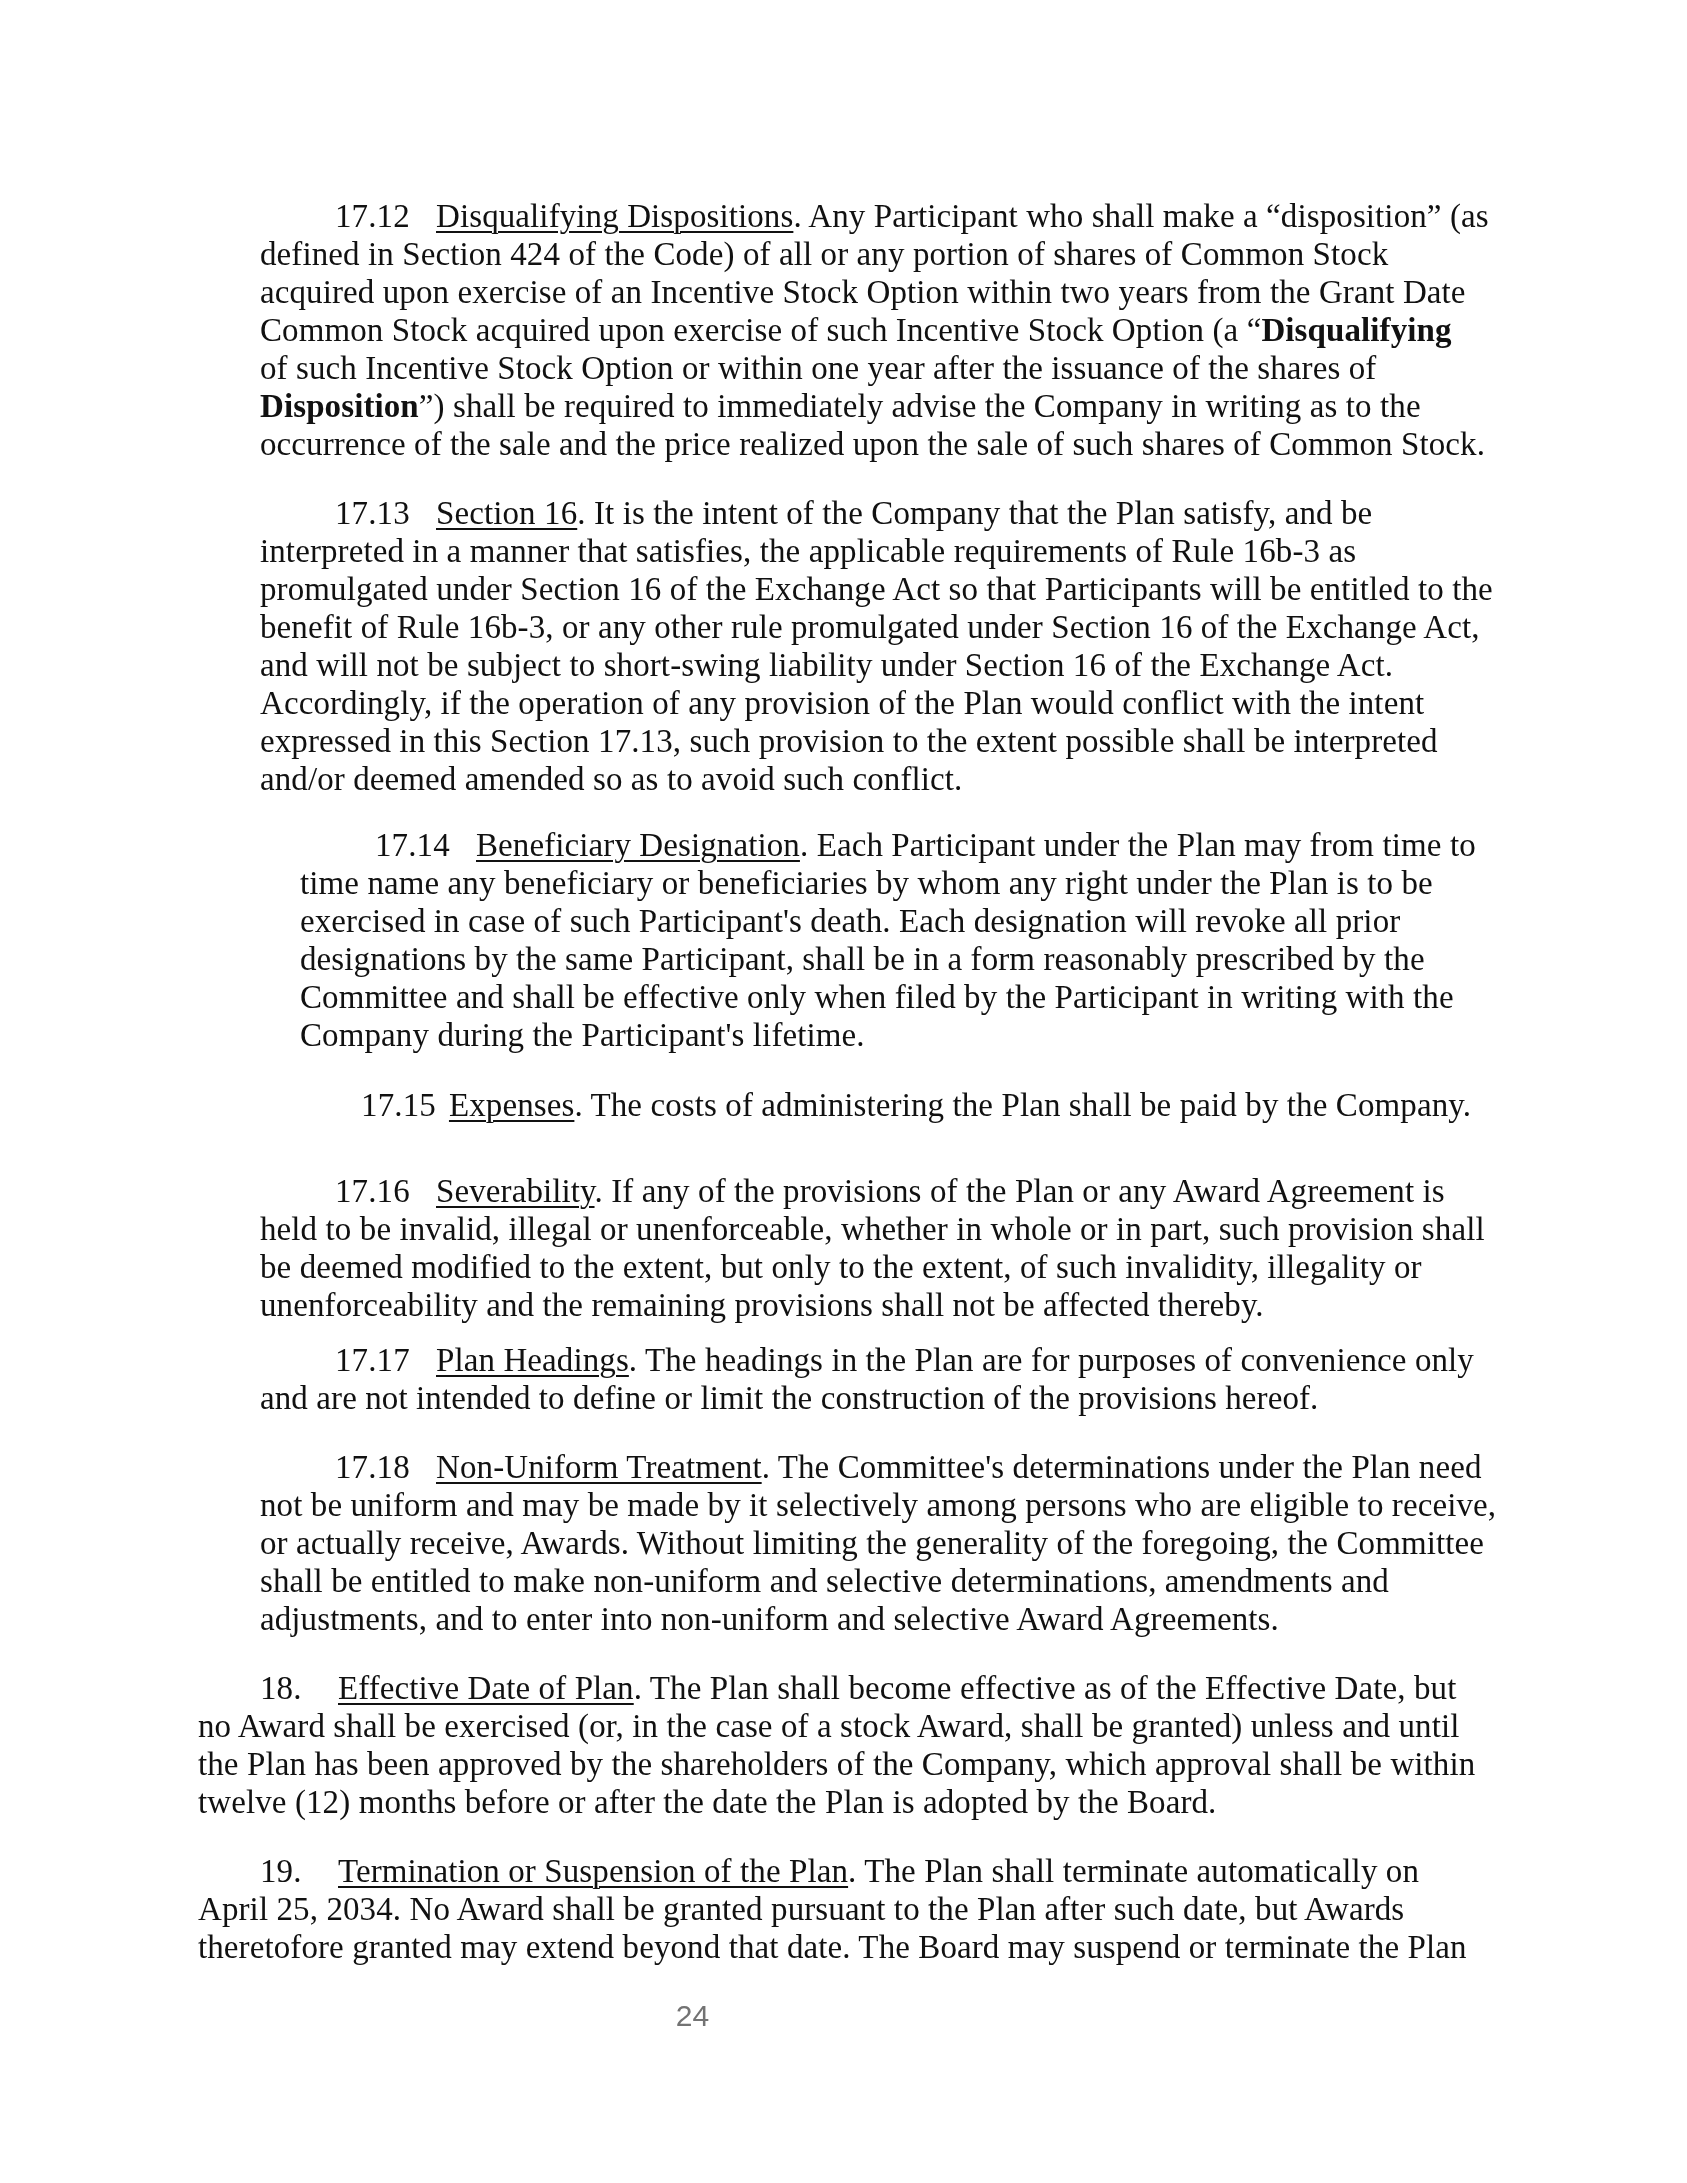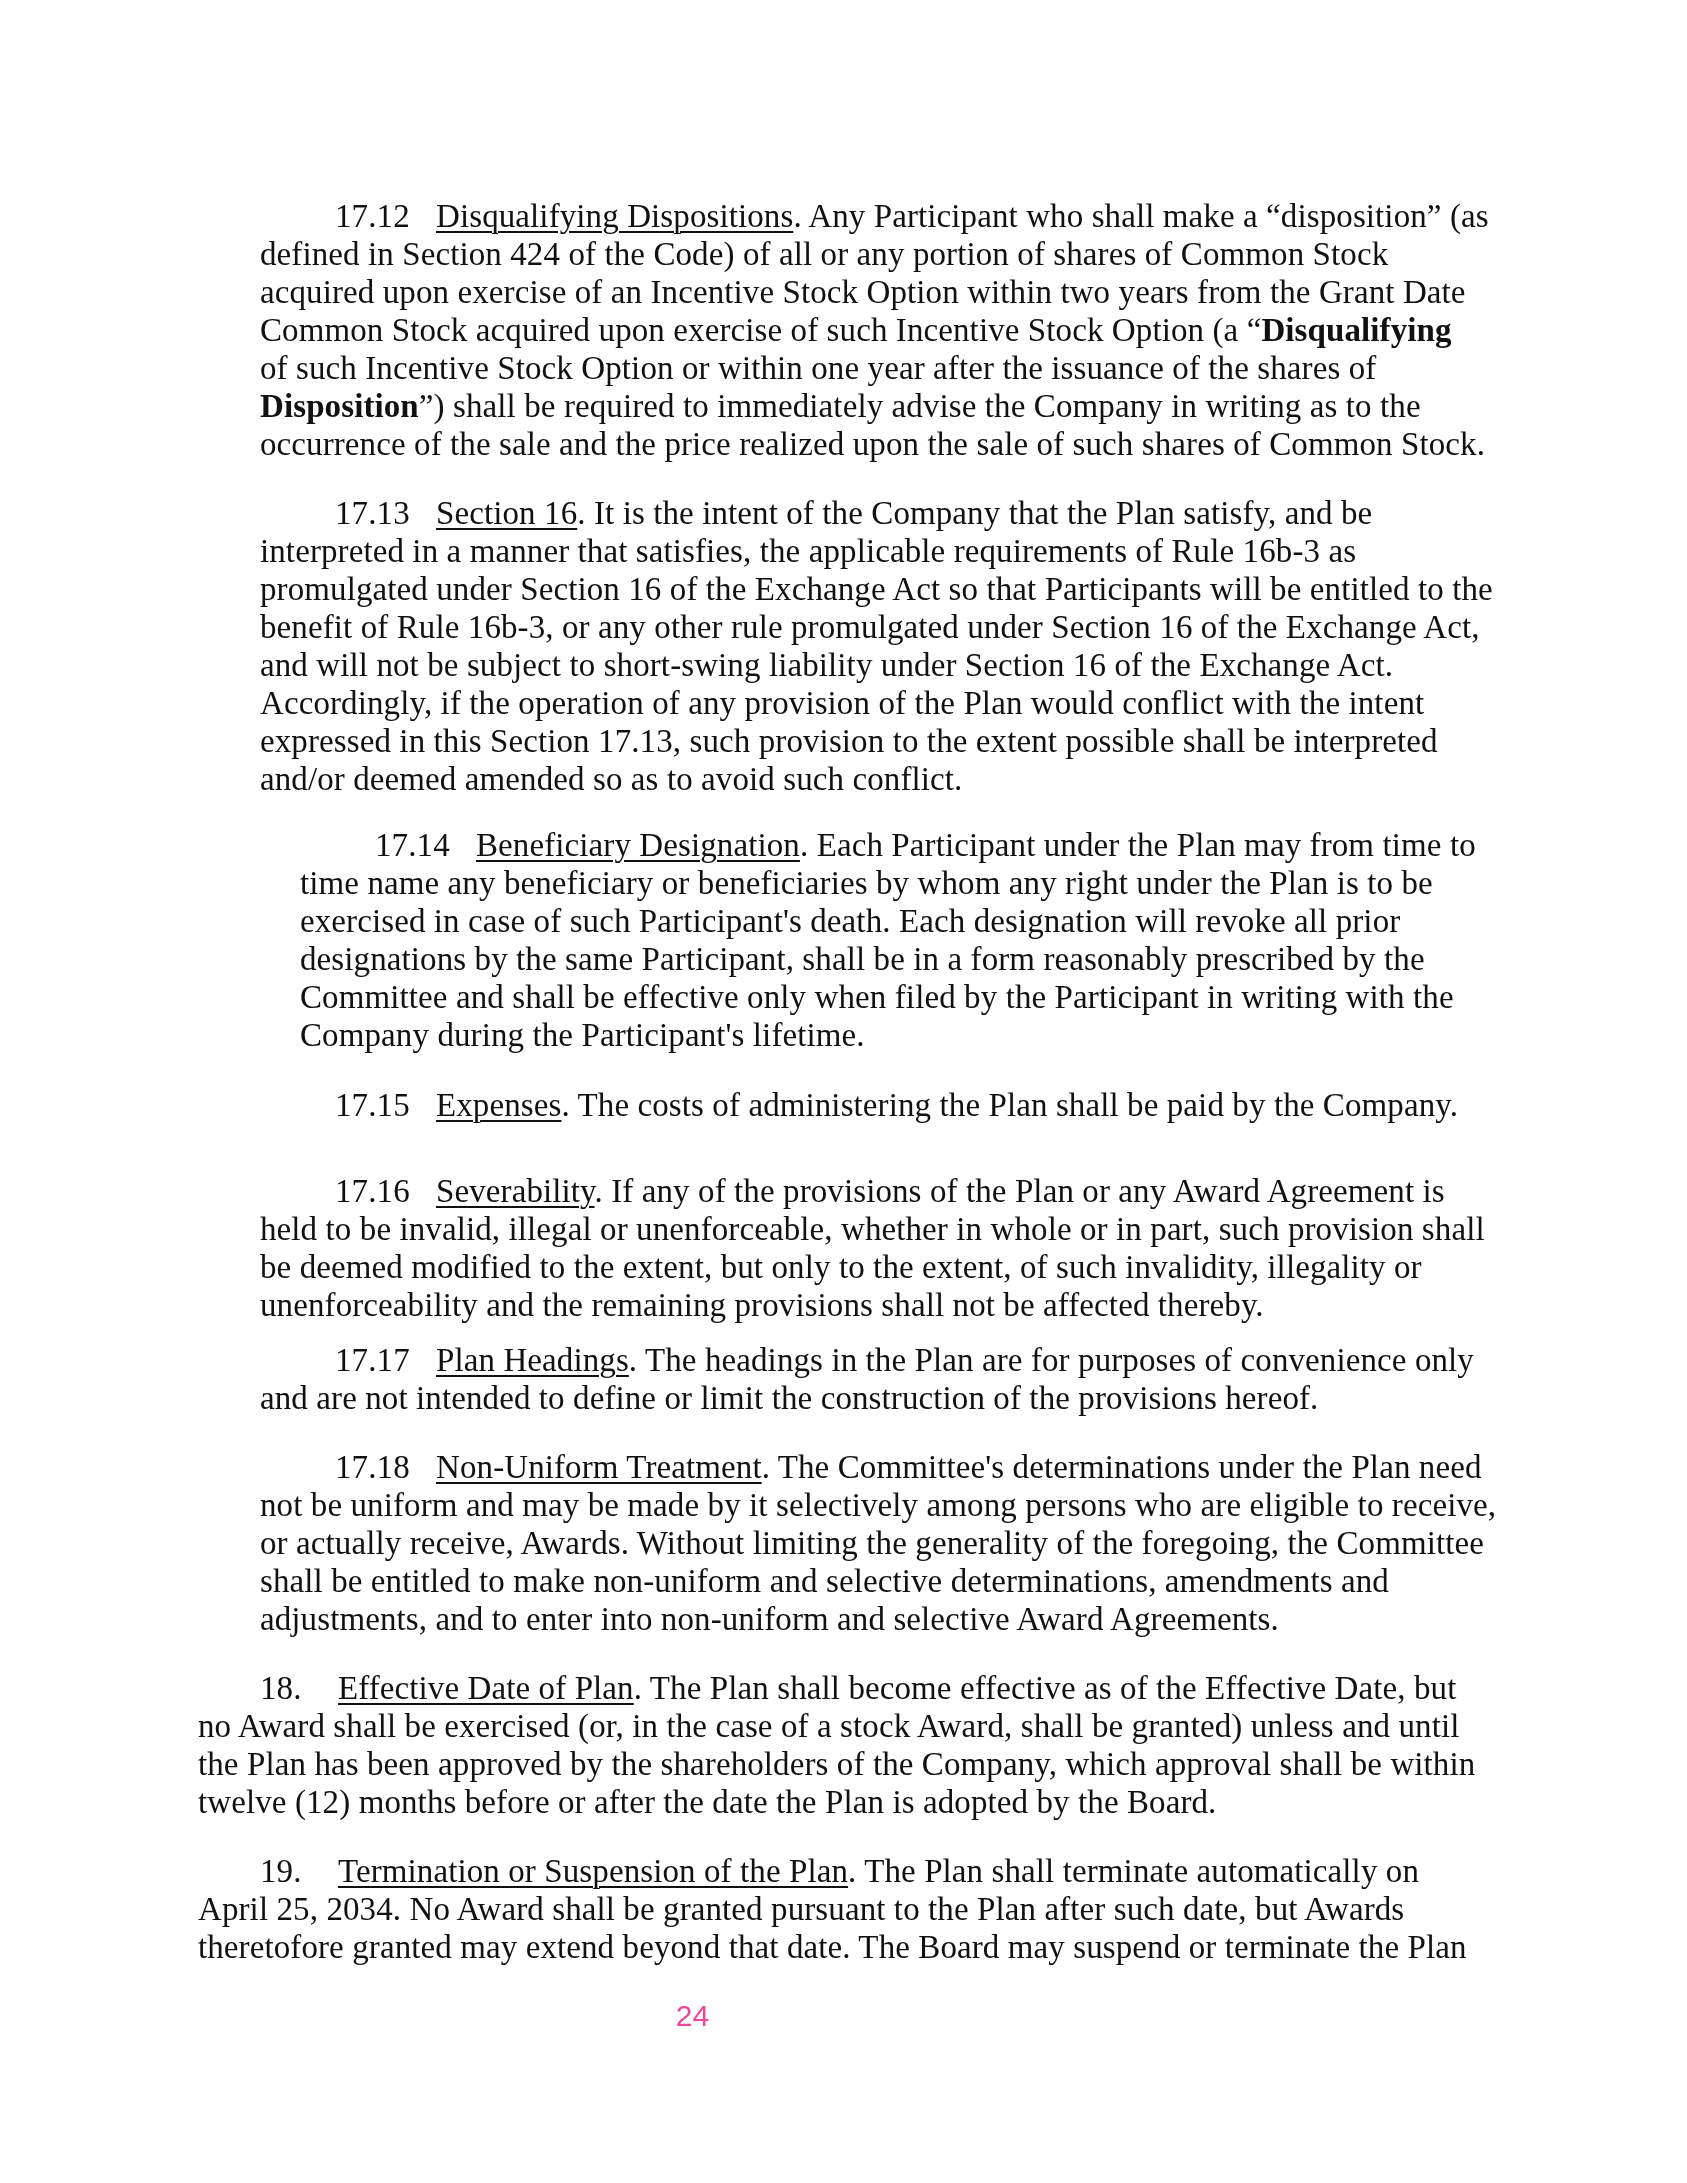--- a/index.html
+++ b/index.html
@@ -11,21 +11,21 @@
   .sec { left: 198px; width: 1277px; }
   .line { display: block; white-space: nowrap; }
   .num { display: inline-block; }
   .sub .first { padding-left: 75px; }
   .sub .num { width: 101px; }
   .sec .first { padding-left: 62px; }
   .sec .num { width: 78px; }
   .head { text-decoration: underline; text-decoration-thickness: 2px; text-underline-offset: 4px; }
   b { font-weight: bold; }
   .page-num { position: absolute; left: 0; width: 1385px; top: 1999px; text-align: center;
-              font-family: "Liberation Sans", sans-serif; font-size: 30px; color: #ec4899; }
+              font-family: "Liberation Sans", sans-serif; font-size: 30px; color: #737373; }
 </style>
 </head>
 <body>
 
 <div class="para sub" style="top:197px;">
   <span class="line first"><span class="num">17.12</span><span class="head">Disqualifying Dispositions</span>. <span>Any Participant who shall make a “disposition” (as</span></span>
   <span class="line">defined in Section 424 of the Code) of all or any portion of shares of Common Stock</span>
   <span class="line">acquired upon exercise of an Incentive Stock Option within two years from the Grant Date</span>
   <span class="line"><span>Common Stock acquired upon exercise of such Incentive Stock Option (a “</span><b>Disqualifying</b></span>
   <span class="line">of such Incentive Stock Option or within one year after the issuance of the shares of</span>
@@ -46,21 +46,21 @@
 
 <div class="para sub" style="top:826px;margin-left:40px;">
   <span class="line first"><span class="num">17.14</span><span class="head">Beneficiary Designation</span>. <span>Each Participant under the Plan may from time to</span></span>
   <span class="line">time name any beneficiary or beneficiaries by whom any right under the Plan is to be</span>
   <span class="line">exercised in case of such Participant's death. Each designation will revoke all prior</span>
   <span class="line">designations by the same Participant, shall be in a form reasonably prescribed by the</span>
   <span class="line">Committee and shall be effective only when filed by the Participant in writing with the</span>
   <span class="line">Company during the Participant's lifetime.</span>
 </div>
 
-<div class="para sub" style="top:1086px;">
+<div class="para sub" style="top:1086px;text-align:center;">
   <span class="line first"><span class="num">17.15</span><span class="head">Expenses</span>. <span>The costs of administering the Plan shall be paid by the Company.</span></span>
 </div>
 
 <div class="para sub" style="top:1158px;margin-top:14px;">
   <span class="line first"><span class="num">17.16</span><span class="head">Severability</span>. <span>If any of the provisions of the Plan or any Award Agreement is</span></span>
   <span class="line">held to be invalid, illegal or unenforceable, whether in whole or in part, such provision shall</span>
   <span class="line">be deemed modified to the extent, but only to the extent, of such invalidity, illegality or</span>
   <span class="line">unenforceability and the remaining provisions shall not be affected thereby.</span>
 </div>
 

